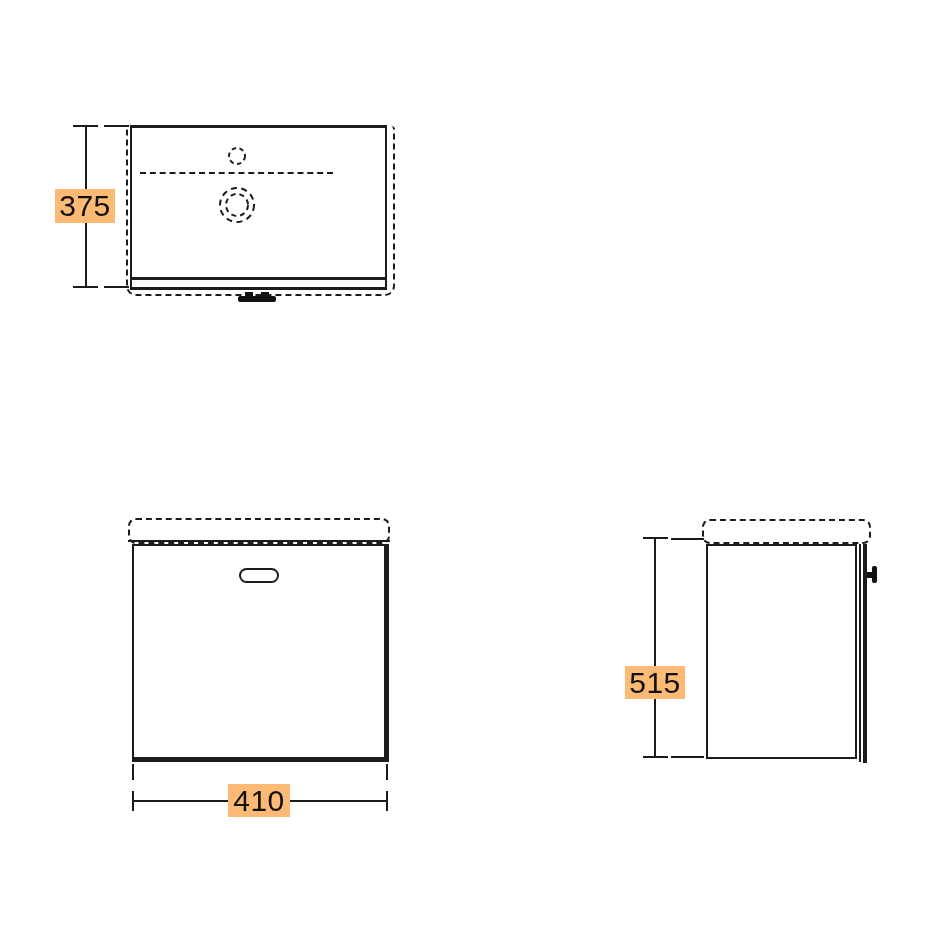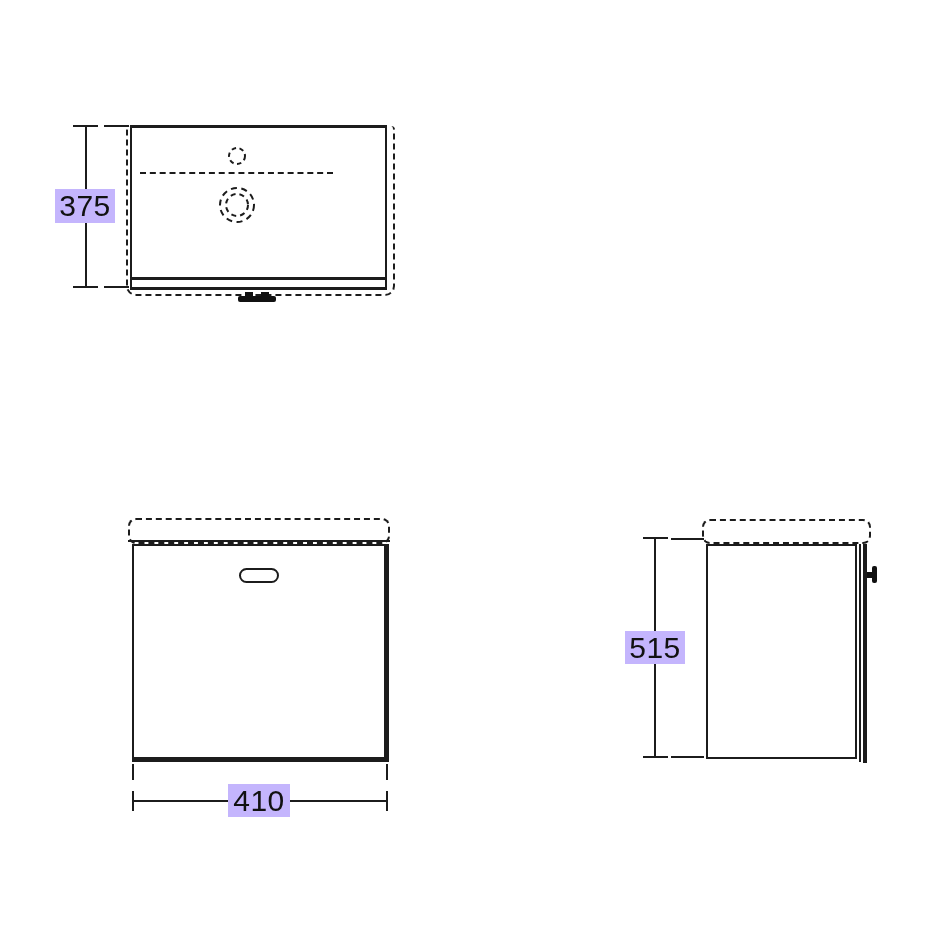--- a/index.html
+++ b/index.html
@@ -11,21 +11,21 @@
     overflow: hidden;
     font-family: "Liberation Sans", sans-serif;
   }
   .ln  { position: absolute; background: #1c1c1c; }
   .hdash { position: absolute; height: 0; border-top: 2px dashed #1c1c1c; }
   .dbox  { position: absolute; border: 2px dashed #1c1c1c; background: transparent; }
   .dbox-noTop { border-top: none; }
   .solidbox { position: absolute; border-style: solid; border-color: #1c1c1c; background: #ffffff; box-sizing: border-box; }
   .dim-label {
     position: absolute;
-    background: #c4b5fd;
+    background: #fdba74;
     color: #111111;
     font-size: 30px;
     font-weight: 400;
     text-align: center;
     letter-spacing: 0.5px;
     display: flex;
     align-items: center;
     justify-content: center;
   }
   .blackmark { position: absolute; background: #111111; }
@@ -94,16 +94,16 @@
     <div class="ln" style="left:863px; top:544px; width:4px; height:219px;"></div>
 
     <div class="blackmark" style="left:867px; top:572px; width:5px; height:6px;"></div>
     <div class="blackmark" style="left:872px; top:566px; width:5px; height:17px; border-radius:2px;"></div>
 
     <div class="ln" style="left:643px; top:537px; width:25px; height:2px;"></div>
     <div class="ln" style="left:671px; top:538px; width:33px; height:2px;"></div>
     <div class="ln" style="left:654px; top:538px; width:2px; height:220px;"></div>
     <div class="ln" style="left:643px; top:756px; width:25px; height:2px;"></div>
     <div class="ln" style="left:671px; top:756px; width:33px; height:2px;"></div>
-    <div class="dim-label" style="left:625px; top:631px; width:60px; height:33px;text-align:right;">515</div>
+    <div class="dim-label" style="left:625px; top:666px; width:60px; height:33px;text-align:right;">515</div>
   </div>
 
 </div>
 
 </body></html>

